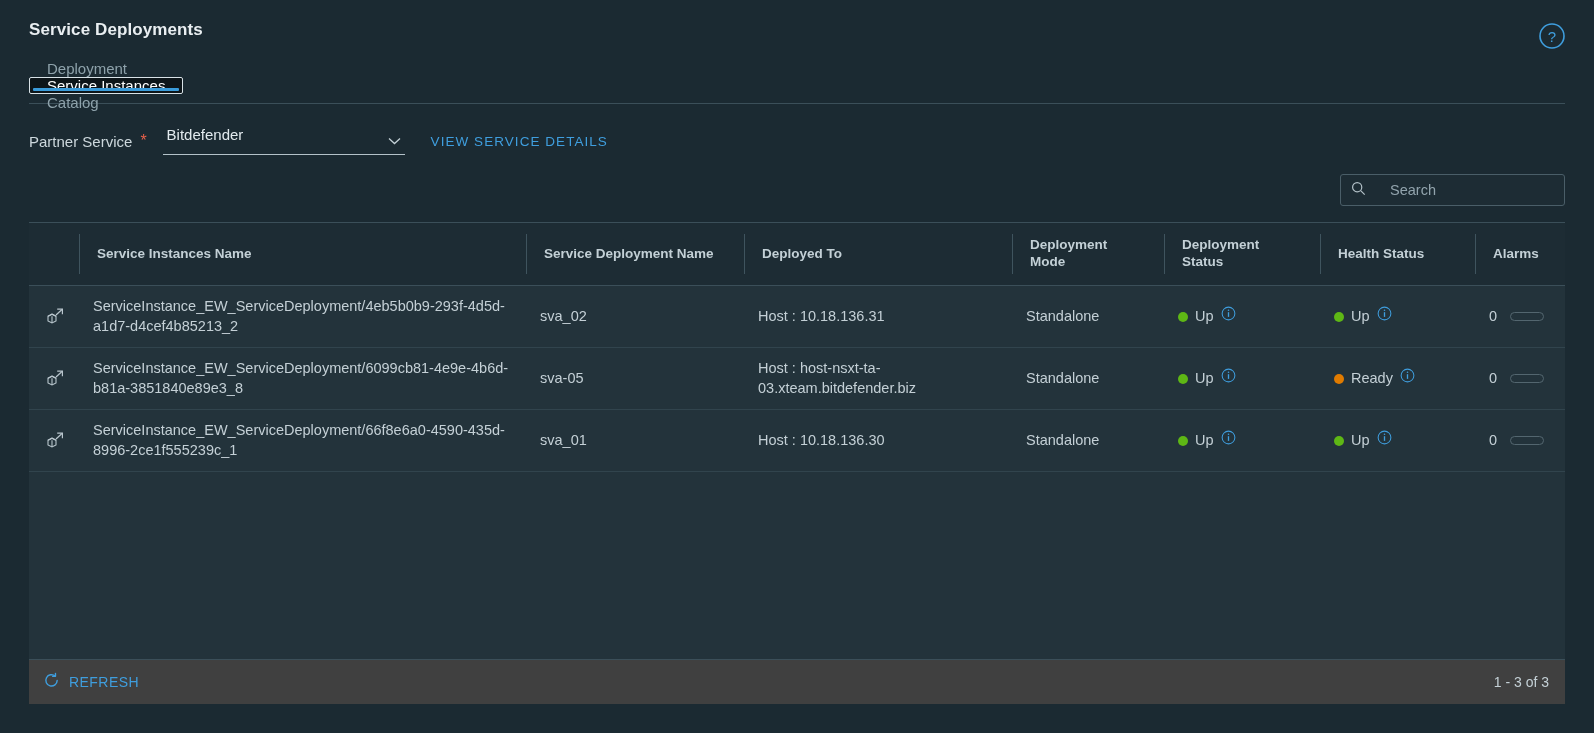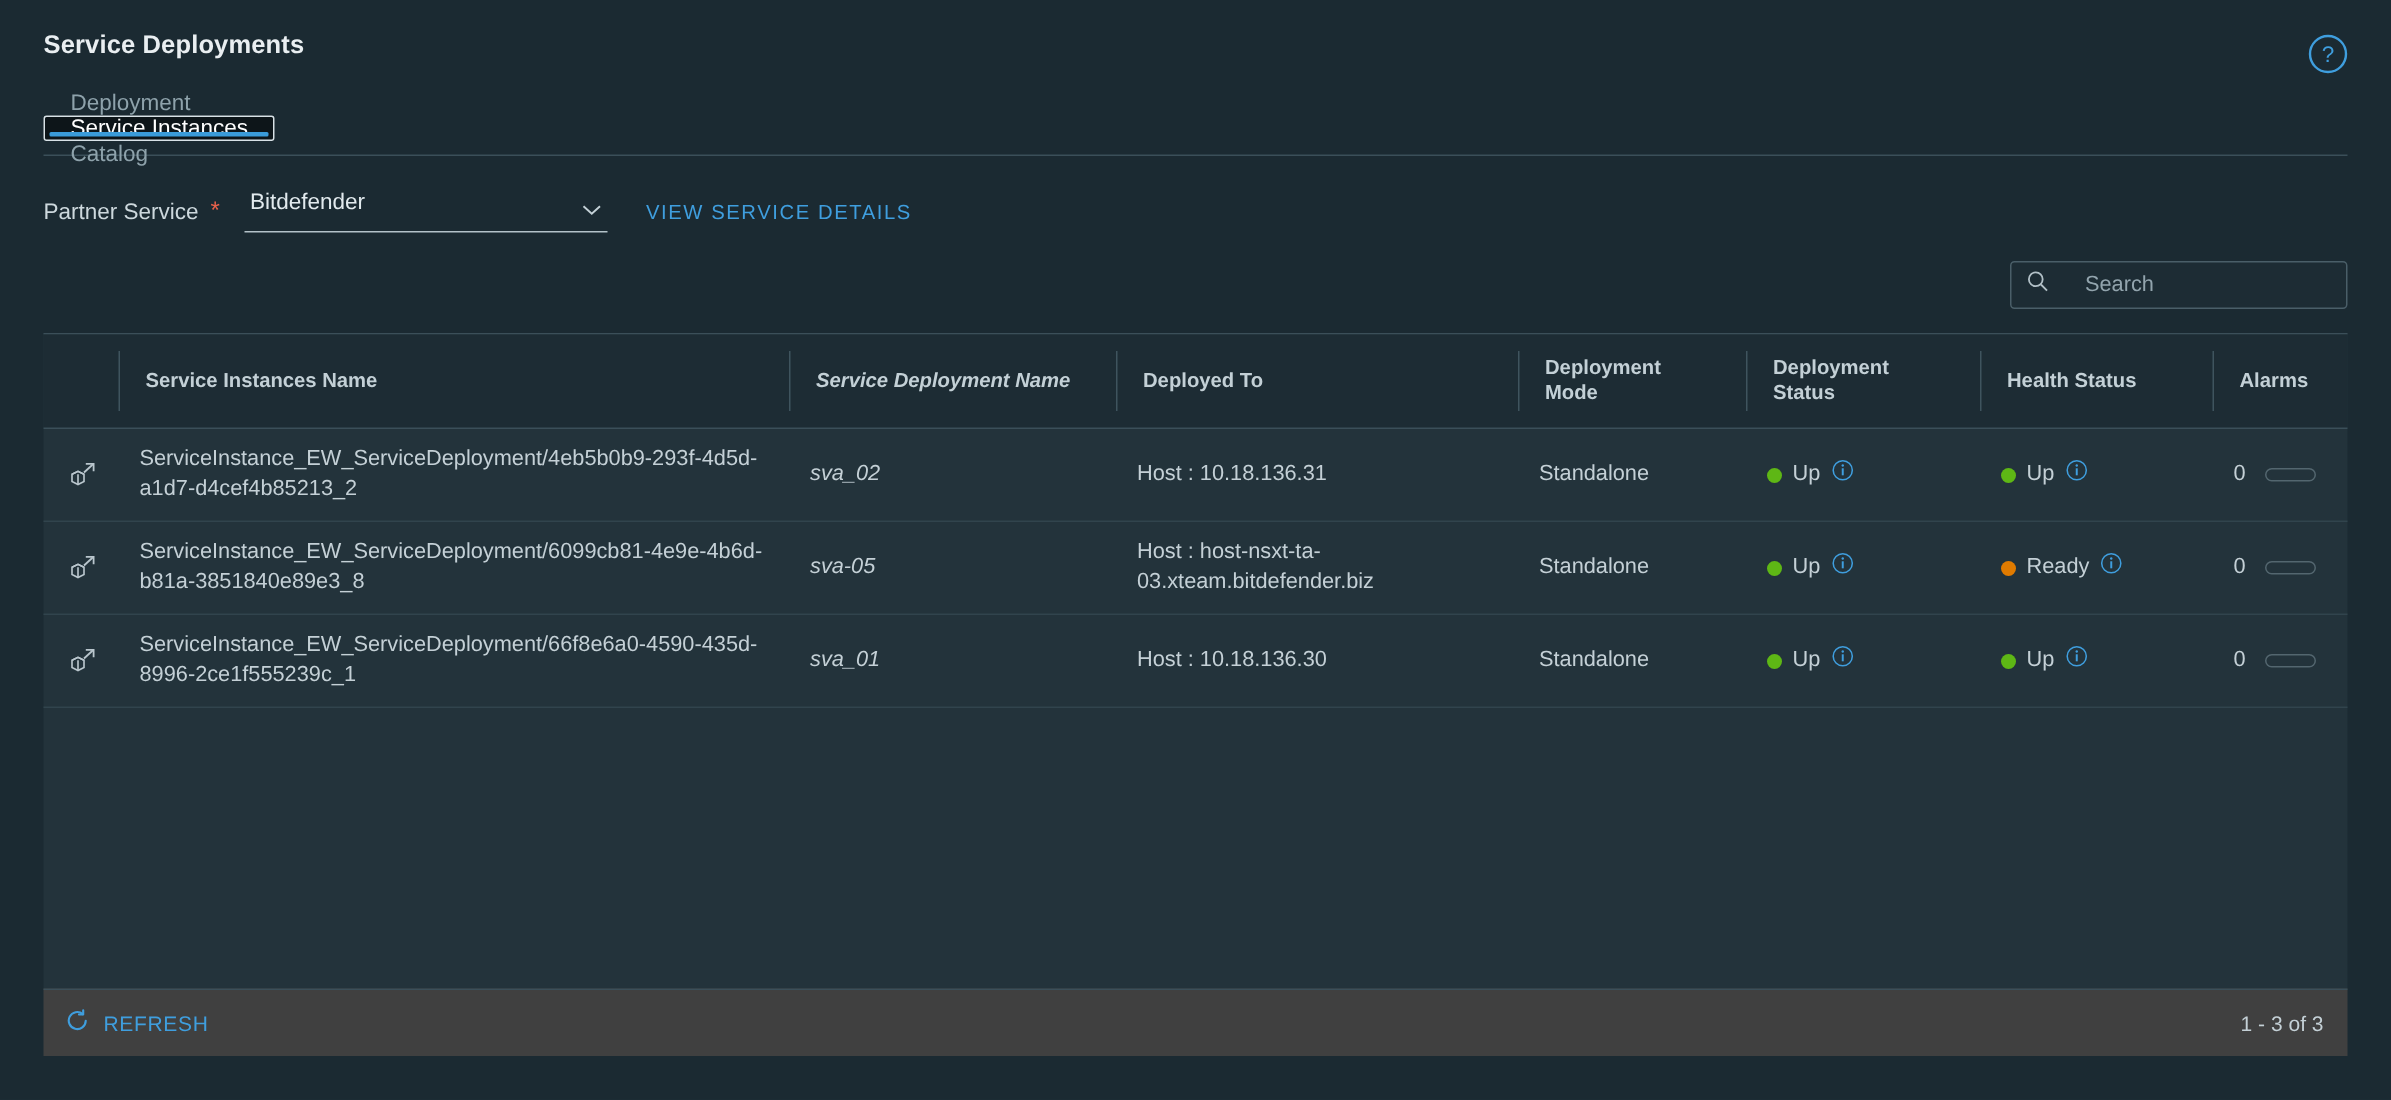--- a/index.html
+++ b/index.html
@@ -173,21 +173,21 @@
     color: #c4d0d6;
     line-height: 1.32;
     display: flex;
     align-items: center;
     word-break: break-word;
   }
 
   
   .c-icon  { width: 50px; justify-content: center; padding: 0; }
   .c-name  { width: 447px; }
-  .c-sdn   { width: 218px; font-style: italic; }
+  .c-sdn   { width: 218px; }
   .c-dep   { width: 268px; }
   .c-mode  { width: 152px; }
   .c-dstat { width: 156px; }
   .c-hstat { width: 155px; }
   .c-alarm { width: 90px; }
 
   .launch-icon { cursor: pointer; display: block; }
 
   .status-cell { display: flex; align-items: center; gap: 7px; }
   .dot { width: 10px; height: 10px; border-radius: 50%; flex: 0 0 auto; }

